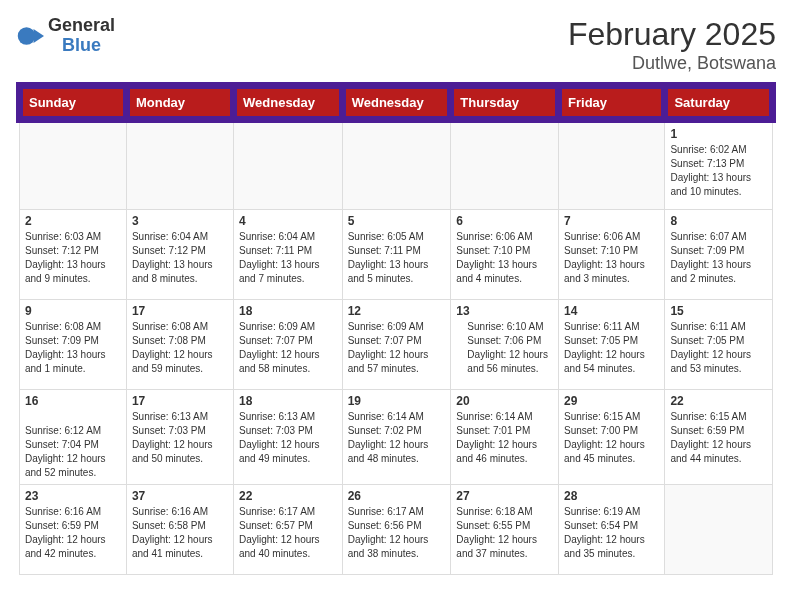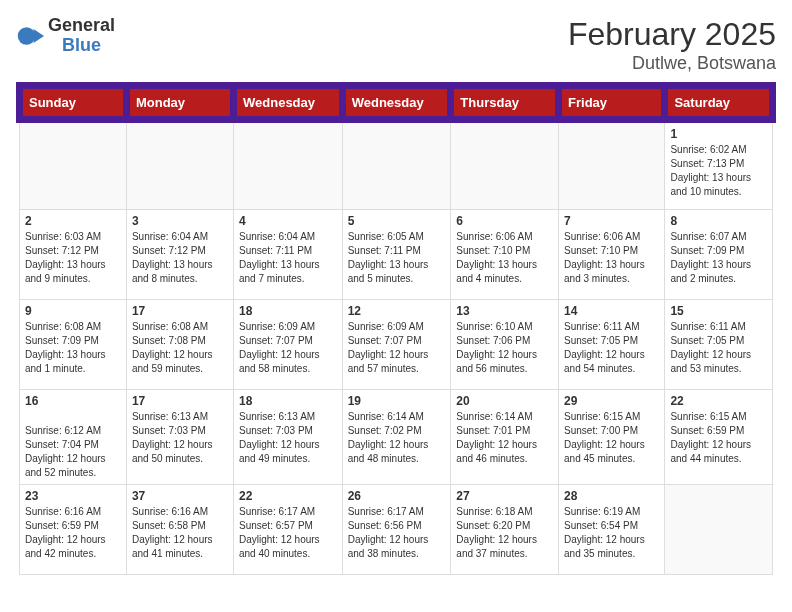--- a/index.html
+++ b/index.html
@@ -216,21 +216,21 @@
         </td>
         <td>
           <span class="day-number">12</span>
           <div class="day-info" style="white-space: pre-line;">Sunrise: 6:09 AM
 Sunset: 7:07 PM
 Daylight: 12 hours
 and 57 minutes.</div>
         </td>
         <td>
           <span class="day-number">13</span>
-          <div class="day-info" style="white-space: pre-line;">Sunrise: 6:10 AM
+          <div class="day-info" style="white-space: pre-line; margin-left: 11px;">Sunrise: 6:10 AM
 Sunset: 7:06 PM
 Daylight: 12 hours
 and 56 minutes.</div>
         </td>
         <td>
           <span class="day-number">14</span>
           <div class="day-info" style="white-space: pre-line;">Sunrise: 6:11 AM
 Sunset: 7:05 PM
 Daylight: 12 hours
 and 54 minutes.</div>
@@ -319,21 +319,21 @@
         <td>
           <span class="day-number">26</span>
           <div class="day-info" style="white-space: pre-line;">Sunrise: 6:17 AM
 Sunset: 6:56 PM
 Daylight: 12 hours
 and 38 minutes.</div>
         </td>
         <td>
           <span class="day-number">27</span>
           <div class="day-info" style="white-space: pre-line;">Sunrise: 6:18 AM
-Sunset: 6:20 PM
+Sunset: 6:55 PM
 Daylight: 12 hours
 and 37 minutes.</div>
         </td>
         <td>
           <span class="day-number">28</span>
           <div class="day-info" style="white-space: pre-line;">Sunrise: 6:19 AM
 Sunset: 6:54 PM
 Daylight: 12 hours
 and 35 minutes.</div>
         </td>

